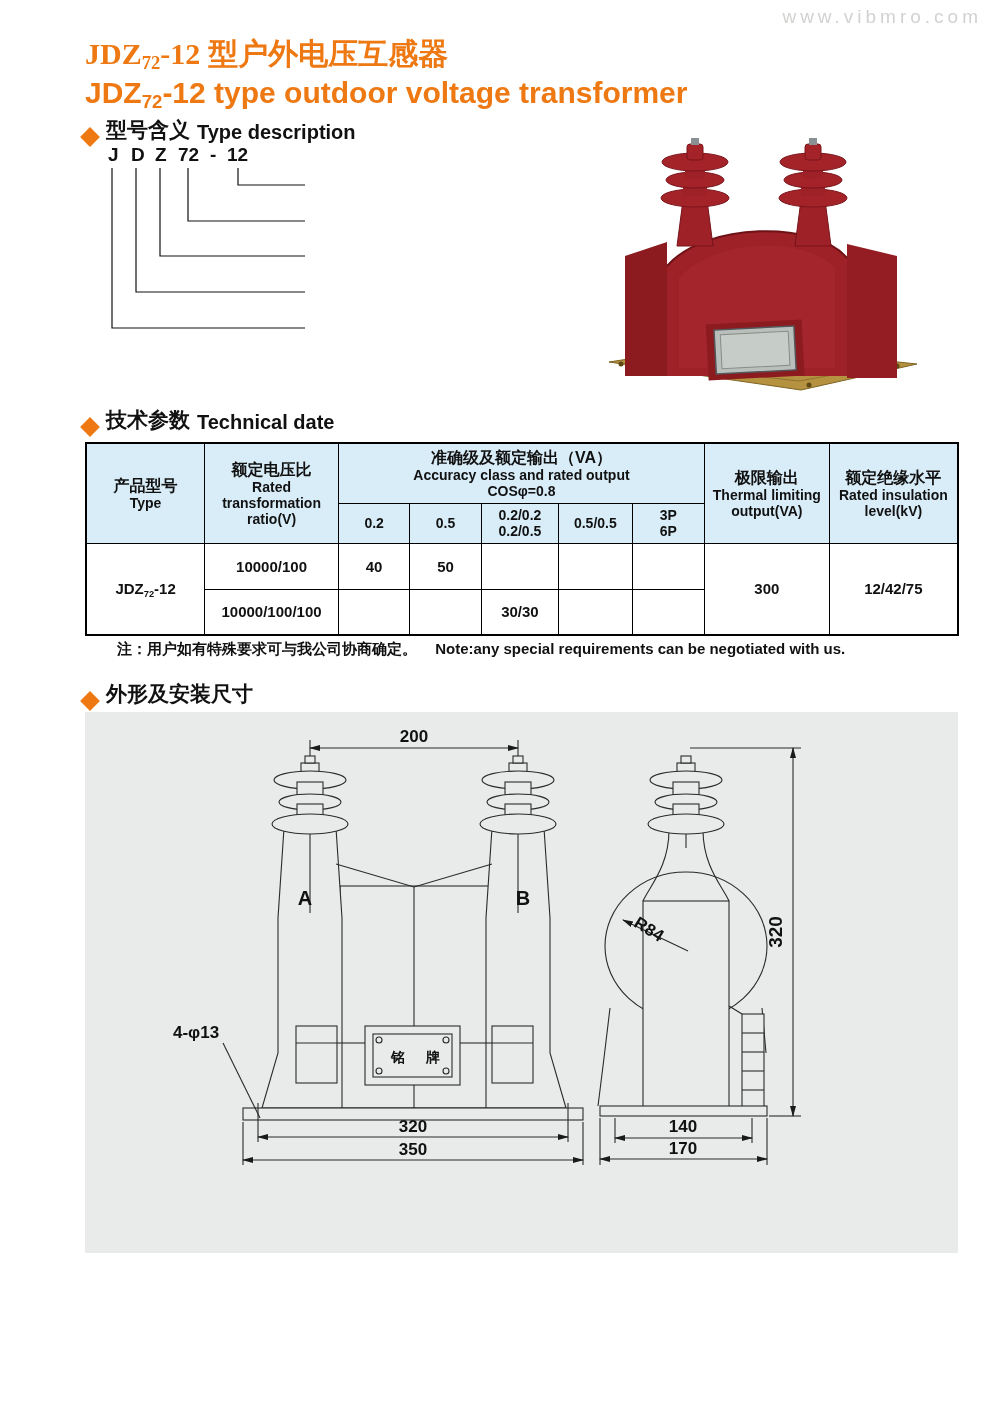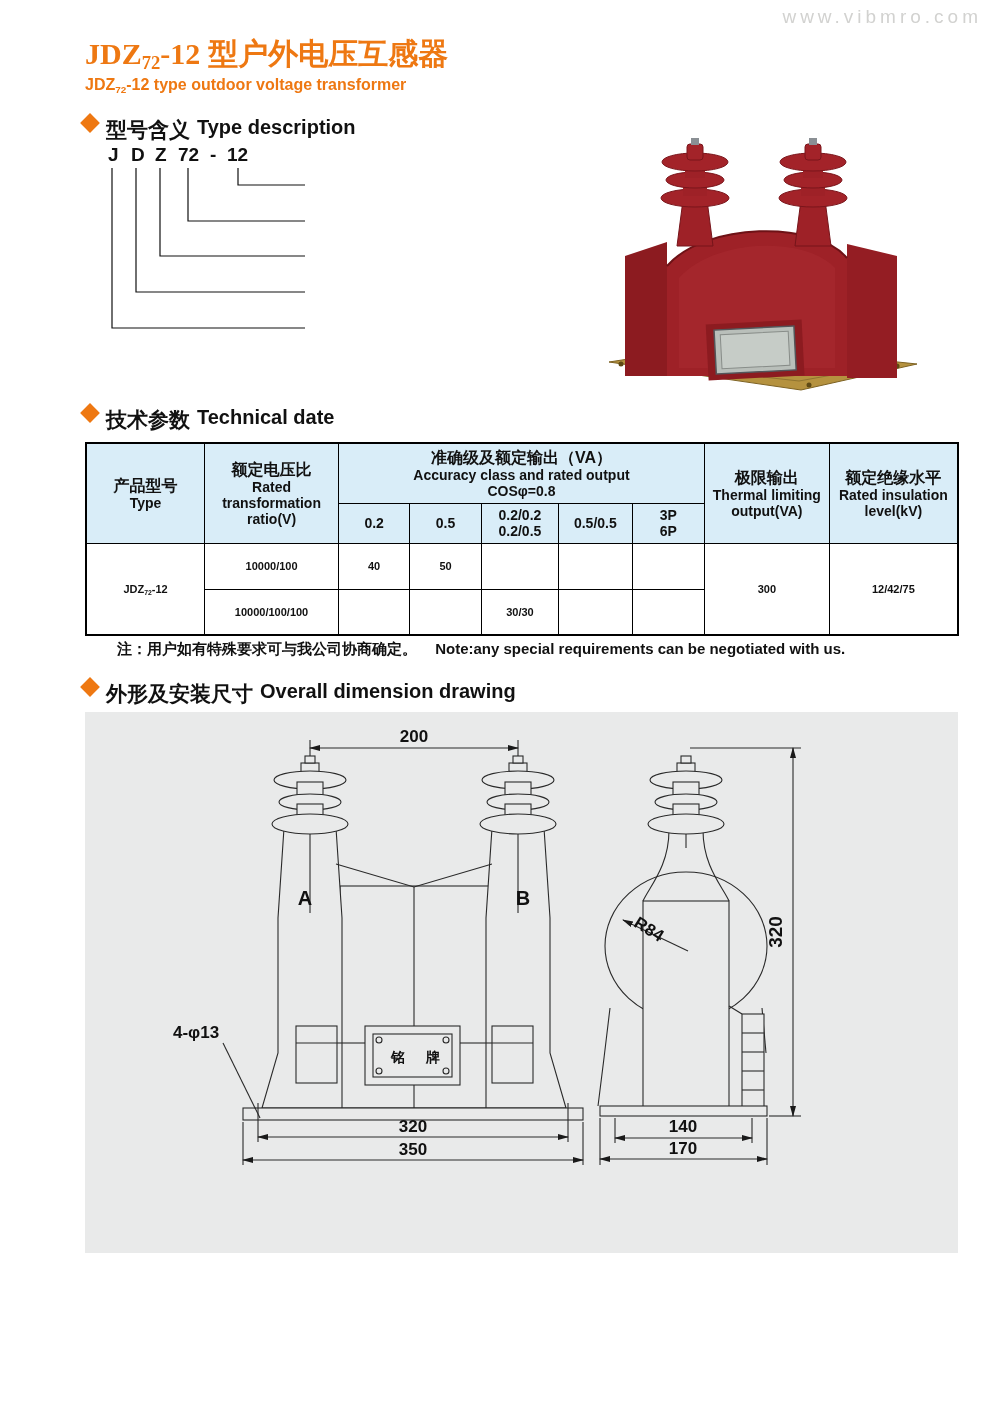--- a/index.html
+++ b/index.html
@@ -14,23 +14,23 @@
     font-family:"Liberation Sans","DejaVu Sans",sans-serif;color:#111;
     overflow:hidden;
   }
   .abs{position:absolute;}
   .watermark{
     right:10px;top:6px;font-size:19px;letter-spacing:4px;color:#d2d2d0;font-weight:400;
   }
   .title1{left:85px;top:34px;font-size:30px;font-weight:bold;color:var(--accent);white-space:nowrap;}
   .title1 .serif{font-family:"Liberation Serif","DejaVu Serif",serif;}
   .title1 .zh{margin-left:8px;margin-top:16px;}
-  .title2{left:85px;top:76px;font-size:16px;font-weight:bold;color:var(--accent);white-space:nowrap;}
+  .title2{left:85px;top:76px;font-size:30px;font-weight:bold;color:var(--accent);white-space:nowrap;}
   .subsc{font-size:.62em;position:relative;top:.28em;font-weight:inherit;}
-  .sec{display:flex;align-items:flex-start;font-weight:bold;white-space:nowrap;}
+  .sec{display:flex;align-items:flex-end;font-weight:bold;white-space:nowrap;}
   .sec .diamond{width:14px;height:14px;background:var(--accent);transform:rotate(45deg);margin-right:9px;flex:none;}
   .sec .zh{font-size:21px;}
   .sec .en{font-size:20px;margin-left:7px;}
   .sec1{left:83px;top:116px;}
   .sec2{left:83px;top:406px;}
   .sec3{left:83px;top:680px;}
   .diagram{left:100px;top:144px;width:470px;height:220px;}
   .dletter{position:absolute;top:0;font-weight:bold;font-size:19px;}
   .dlines{position:absolute;left:0;top:0;}
   .dlabels{position:absolute;left:210px;top:32px;font-weight:bold;font-size:15px;line-height:17.8px;}
@@ -39,21 +39,21 @@
   .ttable{
     position:absolute;left:85px;top:442px;width:874px;
     border-collapse:collapse;table-layout:fixed;text-align:center;
     font-weight:bold;border:2px solid #000;
   }
   .ttable td{border:1px solid #000;padding:1px 2px;vertical-align:middle;}
   .ttable .hcell{background:var(--table-header-bg);}
   .hz{font-size:16px;line-height:19px;}
   .he{font-size:14px;line-height:16px;}
   tr.h1{height:60px;} tr.h2{height:40px;} tr.b{height:46px;}
-  .bcell{font-size:11px;background:#fff;margin-top:40px;}
+  .bcell{font-size:15px;background:#fff;margin-top:40px;}
   .sub2:empty{display:none;}
   .noteline{left:85px;top:640px;font-size:15px;font-weight:bold;white-space:nowrap;margin-left:32px;}
   .noteline .en{margin-left:14px;}
   .panel{left:85px;top:712px;width:873px;height:541px;background:var(--panel-bg);padding-left:8px;}
   .panel svg{position:absolute;}
   svg text{font-family:"Liberation Sans","DejaVu Sans",sans-serif;}
   .dimtxt{font-size:17px;font-weight:bold;fill:#111;}
   .bigtxt{font-size:19px;font-weight:bold;fill:#111;}
   .abtxt{font-size:20px;font-weight:bold;fill:#111;}
   .nptxt{font-size:14px;font-weight:bold;fill:#111;}
@@ -222,21 +222,20 @@
   </table>
 
 <div class="abs noteline">
   <span class="zh">注：用户如有特殊要求可与我公司协商确定。</span>
   <span class="en">Note:any special requirements can be negotiated with us.</span>
 </div>
 
 <div class="abs sec sec3">
   <span class="diamond"></span>
   <span class="zh">外形及安装尺寸</span>
-  <span class="en">Overall dimension drawing</span>
 </div>
 
 <div class="abs panel">
 
   <svg style="left:70px;top:6px" width="560" height="447" viewBox="0 0 560 447">
     <defs>
       <marker id="aF" markerWidth="11" markerHeight="8" refX="10" refY="3" orient="auto-start-reverse" markerUnits="userSpaceOnUse">
         <path d="M0,0 L11,3 L0,6 Z" fill="#1a1a1a"></path>
       </marker>
     </defs>

